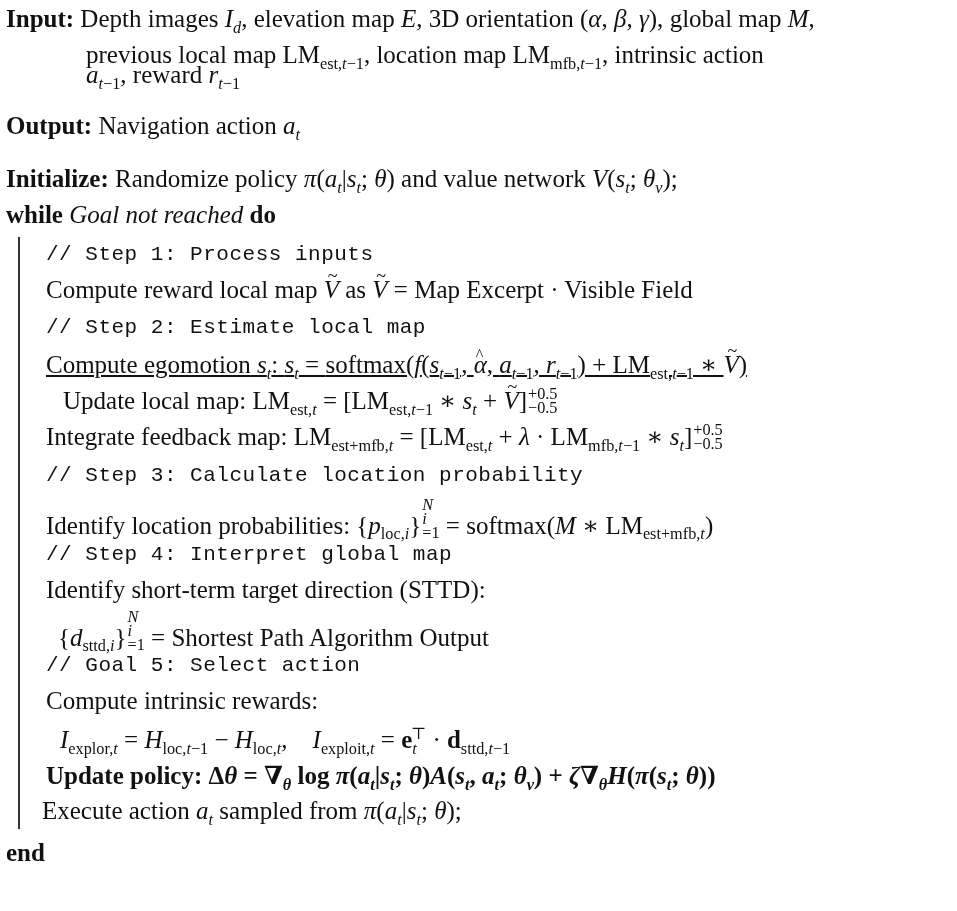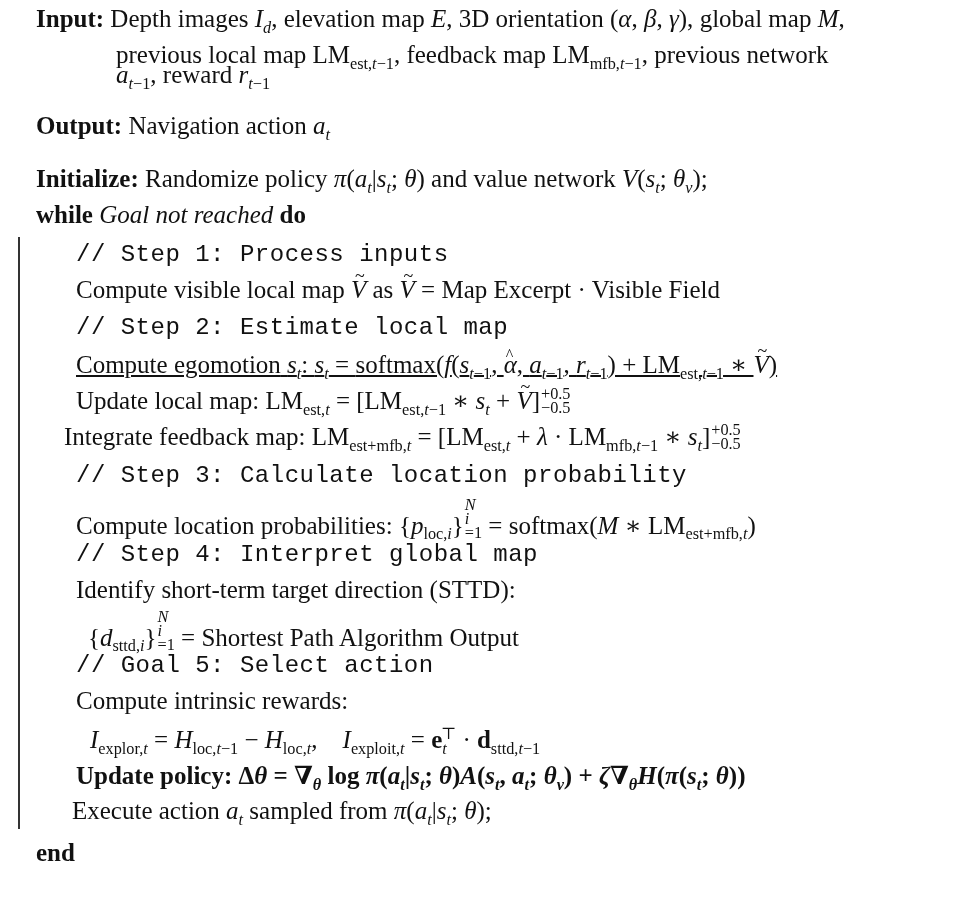--- a/index.html
+++ b/index.html
@@ -1,24 +1,24 @@
 <!DOCTYPE html>
 <html><head>
 <meta charset="utf-8">
 <style>
   html, body { margin: 0; padding: 0; background: #ffffff; }
   body {
     width: 957px; height: 911px; overflow: hidden; position: relative;
     font-family: "Liberation Serif", "DejaVu Serif", serif;
     color: #111111; font-size: 25px;
   }
-  .line { position: absolute; white-space: nowrap; line-height: 30px; margin-left: 30px; }
+  .line { position: absolute; white-space: nowrap; line-height: 30px; }
   .b { font-weight: bold; }
   .i { font-style: italic; }
-  .mono { font-family: "Liberation Mono", "DejaVu Sans Mono", monospace; font-size: 24px; letter-spacing: 0.5px; }
+  .mono { font-family: "Liberation Mono", "DejaVu Sans Mono", monospace; font-size: 21px; letter-spacing: 0.5px; }
   sub, sup { font-size: 65%; line-height: 0; position: relative; }
   sub { vertical-align: -0.35em; }
   sup { vertical-align: 0.55em; }
   .ss { display: inline-block; position: relative; vertical-align: -0.25em; line-height: 0.85em; font-size: 65%; margin-left: 1px; }
   .ss span { display: block; }
   .tilde { position: relative; display: inline-block; }
   .tilde::before { content: "~"; position: absolute; left: 4px; top: -14px; font-size: 18px; font-style: normal; }
   .hat { position: relative; display: inline-block; }
   .hat::before { content: "^"; position: absolute; left: 2px; top: -10px; font-size: 16px; font-style: normal; }
   .bar { position: absolute; left: 18px; top: 237px; width: 2px; height: 592px; background: #333333; }
@@ -28,21 +28,21 @@
 <body>
 
 <div>
 
   <div class="line" style="left:6px; top:4px;">
     <span class="b">Input:</span>
     <span>Depth images</span>
     <span class="i">I<sub>d</sub></span>, <span>elevation map</span> <span class="i">E</span>, <span>3D orientation</span> (<span class="i">α</span>, <span class="i">β</span>, <span class="i">γ</span>), <span>global map</span> <span class="i">M</span>,
   </div>
   <div class="line" style="left:86px; top:40px;">
-    <span>previous local map</span> LM<sub>est,<span class="i">t</span>−1</sub>, <span>feedback map</span> LM<sub>mfb,<span class="i">t</span>−1</sub>, <span>previous network</span>
+    <span>previous local map</span> LM<sub>est,<span class="i">t</span>−1</sub>, <span>location map</span> LM<sub>mfb,<span class="i">t</span>−1</sub>, <span>intrinsic action</span>
   </div>
   <div class="line" style="left:86px; top:60px;">
     <span class="i">a</span><sub><span class="i">t</span>−1</sub>, <span>reward</span> <span class="i">r</span><sub><span class="i">t</span>−1</sub>
   </div>
 
   <div class="line" style="left:6px; top:111px;">
     <span class="b">Output:</span>
     <span>Navigation action</span> <span class="i">a<sub>t</sub></span>
   </div>
 
@@ -54,37 +54,37 @@
   <div class="line" style="left:6px; top:200px;">
     <span class="b">while</span>
     <span class="i">Goal not reached</span>
     <span class="b">do</span>
   </div>
 
   <div class="bar"></div>
 
   <div class="line mono" style="left:46px; top:240px;">// Step 1:  Process inputs</div>
   <div class="line" style="left:46px; top:275px;">
-    <span>Compute visible local map</span> <span class="i tilde">V</span> <span>as</span> <span class="i tilde">V</span> = <span>Map Excerpt · Visible Field</span>
+    <span>Compute reward local map</span> <span class="i tilde">V</span> <span>as</span> <span class="i tilde">V</span> = <span>Map Excerpt · Visible Field</span>
   </div>
 
   <div class="line mono" style="left:46px; top:313px;">// Step 2:  Estimate local map</div>
   <div class="line" style="left:46px; top:350px;text-decoration:underline;">
     <span>Compute egomotion</span> <span class="i">s<sub>t</sub></span>: <span class="i">s<sub>t</sub></span> = <span>softmax</span>(<span class="i">f</span>(<span class="i">s</span><sub><span class="i">t</span>−1</sub>, <span class="i hat">α</span>, <span class="i">a</span><sub><span class="i">t</span>−1</sub>, <span class="i">r</span><sub><span class="i">t</span>−1</sub>) + LM<sub>est,<span class="i">t</span>−1</sub> ∗ <span class="i tilde">V</span>)
   </div>
-  <div class="line" style="left:46px; top:386px;">
+  <div class="line" style="left:63px; top:386px;">
     <span>Update local map:</span> LM<sub>est,<span class="i">t</span></sub> = [LM<sub>est,<span class="i">t</span>−1</sub> ∗ <span class="i">s<sub>t</sub></span> + <span class="i tilde">V</span>]<span class="ss"><span>+0.5</span><span>−0.5</span></span>
   </div>
-  <div class="line" style="left:34px; top:422px;">
+  <div class="line" style="left:46px; top:422px;">
     <span>Integrate feedback map:</span> LM<sub>est+mfb,<span class="i">t</span></sub> = [LM<sub>est,<span class="i">t</span></sub> + <span class="i">λ</span> · LM<sub>mfb,<span class="i">t</span>−1</sub> ∗ <span class="i">s<sub>t</sub></span>]<span class="ss"><span>+0.5</span><span>−0.5</span></span>
   </div>
 
   <div class="line mono" style="left:46px; top:461px;">// Step 3:  Calculate location probability</div>
   <div class="line" style="left:46px; top:499px;">
-    <span>Compute location probabilities:</span> {<span class="i">p</span><sub>loc,<span class="i">i</span></sub>}<span class="ss"><span class="i">N</span><span><span class="i">i</span>=1</span></span> = <span>softmax</span>(<span class="i">M</span> ∗ LM<sub>est+mfb,<span class="i">t</span></sub>)
+    <span>Identify location probabilities:</span> {<span class="i">p</span><sub>loc,<span class="i">i</span></sub>}<span class="ss"><span class="i">N</span><span><span class="i">i</span>=1</span></span> = <span>softmax</span>(<span class="i">M</span> ∗ LM<sub>est+mfb,<span class="i">t</span></sub>)
   </div>
 
   <div class="line mono" style="left:46px; top:540px;">// Step 4:  Interpret global map</div>
   <div class="line" style="left:46px; top:575px;">Identify short-term target direction (STTD):</div>
   <div class="line" style="left:58px; top:611px;">
     {<span class="i">d</span><sub>sttd,<span class="i">i</span></sub>}<span class="ss"><span class="i">N</span><span><span class="i">i</span>=1</span></span> = <span>Shortest Path Algorithm Output</span>
   </div>
 
   <div class="line mono" style="left:46px; top:651px;">// Goal 5:  Select action</div>
   <div class="line" style="left:46px; top:686px;font-family:Liberation Serif, serif;">Compute intrinsic rewards:</div>

